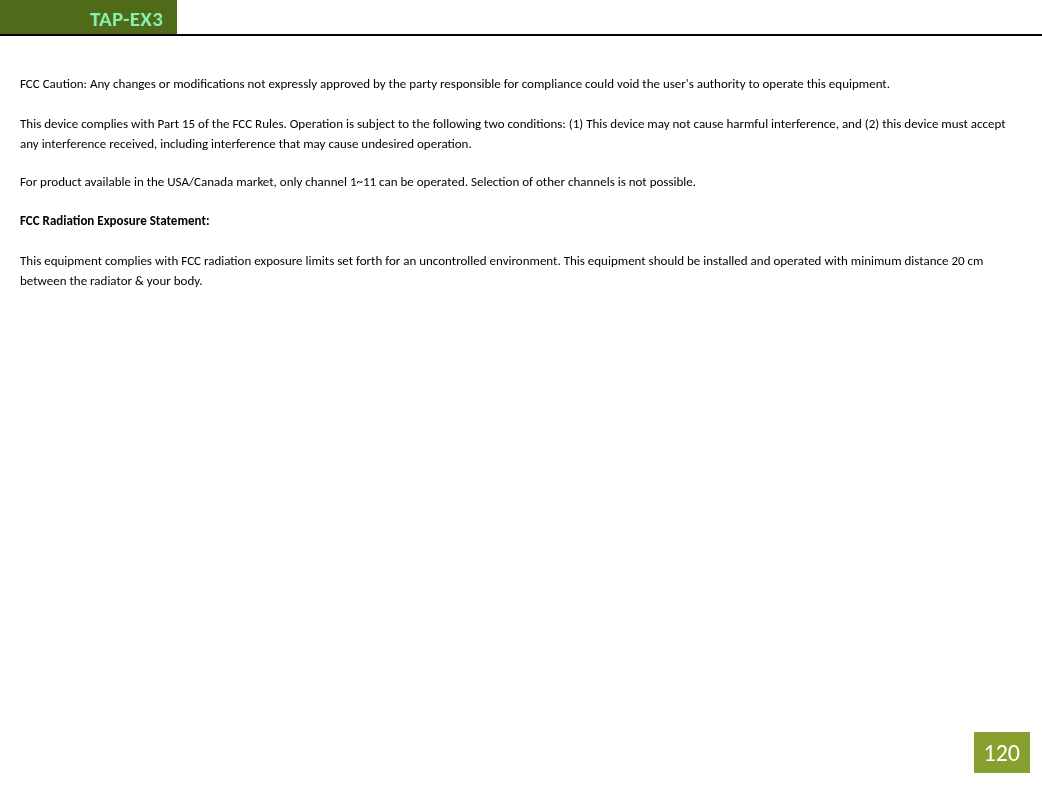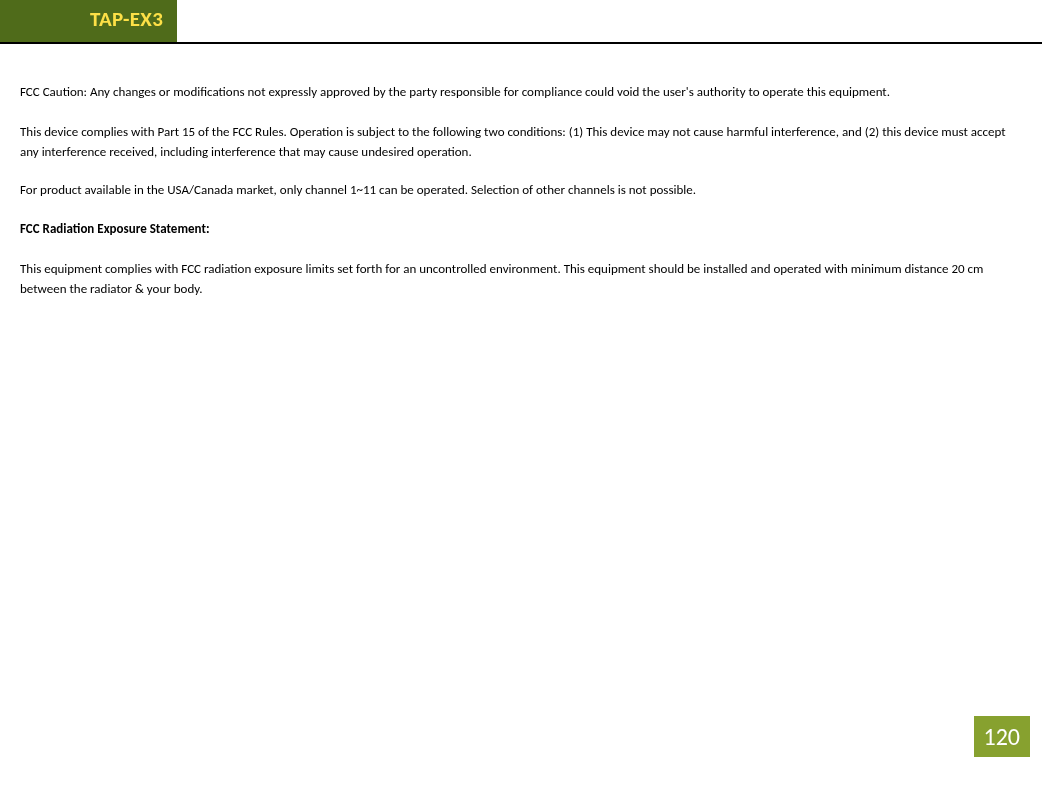--- a/index.html
+++ b/index.html
@@ -16,24 +16,24 @@
       overflow: hidden;
     }
     .header {
       display: flex;
       align-items: stretch;
       border-bottom: 2px solid #000000;
       margin-bottom: 38px;
     }
     .header-tab {
       background: #4f6b1a;
-      color: #fde047;
+      color: #86efac;
       font-weight: bold;
       font-size: 21px;
-      padding: 6px 14px 10px 90px;
+      padding: 6px 14px 2px 90px;
       display: flex;
       align-items: center;
       letter-spacing: 0.3px;
     }
     .header-title {
       font-weight: bold;
       font-size: 21px;
       color: #000000;
       padding: 6px 14px;
       display: flex;
@@ -50,21 +50,21 @@
     }
     .para-tight {
       margin-bottom: 18px;
     }
     .bold {
       font-weight: bold;
     }
     .page-number {
       position: absolute;
       right: 12px;
-      bottom: 34px;
+      bottom: 18px;
       background: #87a12f;
       color: #ffffff;
       font-size: 24px;
       padding: 6px 10px;
       min-width: 52px;
       text-align: center;
     }
   </style>
 </head>
 <body>

